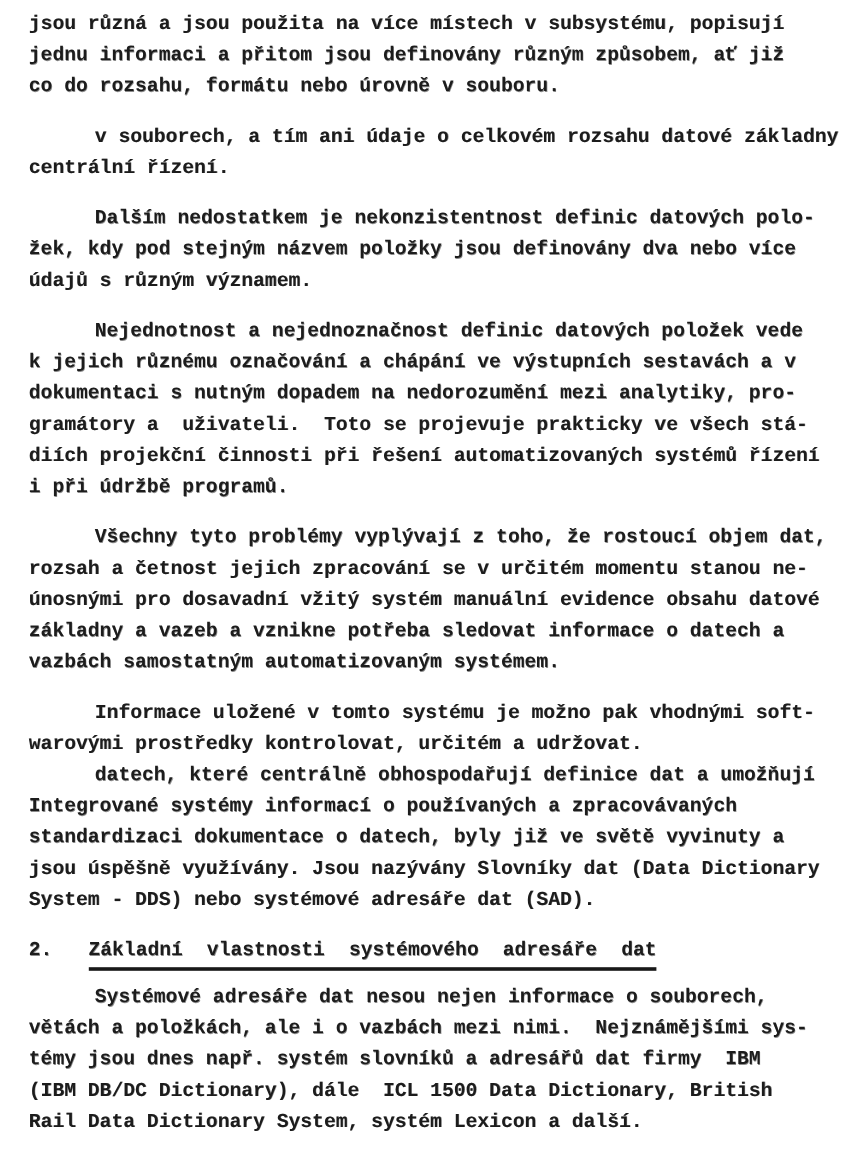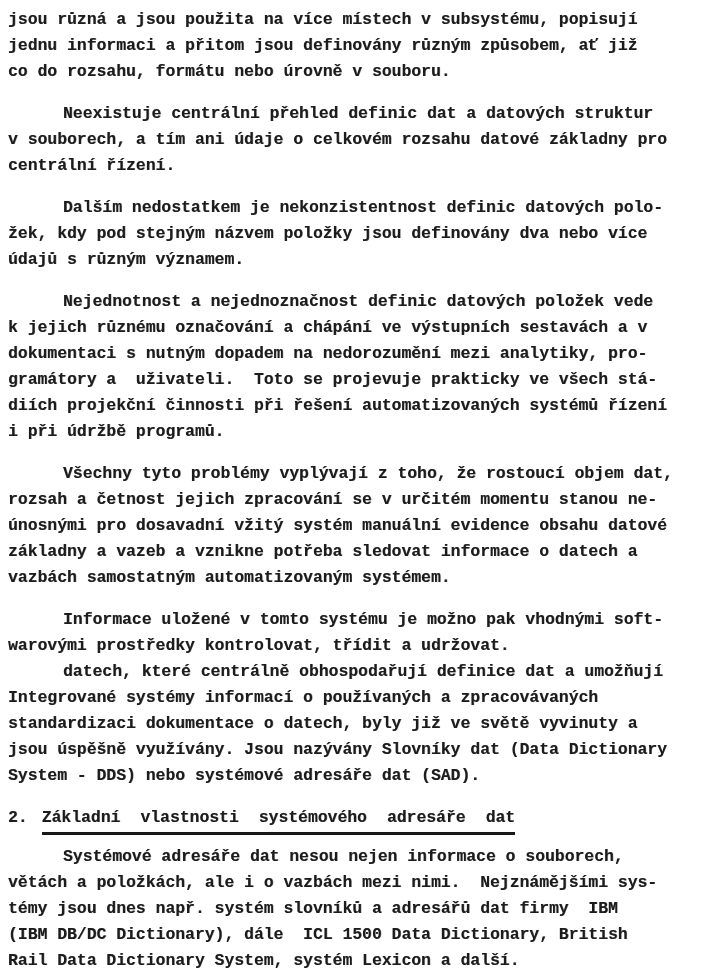--- a/index.html
+++ b/index.html
@@ -9,21 +9,21 @@
   body {
     width: 703px;
     height: 978px;
     background: #ffffff;
     overflow: hidden;
   }
   .page {
     box-sizing: border-box;
     width: 703px;
     height: 978px;
-    padding: 7px 6px 0 8px;
+    padding: 7px 6px 0 24px;
     font-family: "Liberation Mono", "DejaVu Sans Mono", monospace;
     font-weight: bold;
     font-size: 16.4px;
     line-height: 26px;
     color: #1c1c1c;
     
     text-shadow: 0.45px 0.45px 0 rgba(25,25,25,0.5);
   }
   p.para {
     margin: 0;
@@ -45,33 +45,33 @@
   }
   .heading .section-number {
     display: inline-block;
     margin-right: 14px;
   }
   .heading .section-title {
     display: inline-block;
     word-spacing: 0.62em;
     border-bottom: 3px solid #181818;
     padding-bottom: 1px;
+    margin-left: 16px;
   }
 </style>
 </head>
 <body>
 
 <main class="page">
     <p class="para">
       <span class="line">jsou různá a jsou použita na více místech v subsystému, popisují</span>
       <span class="line">jednu informaci a přitom jsou definovány různým způsobem, ať již</span>
       <span class="line">co do rozsahu, formátu nebo úrovně v souboru.</span>
     </p>
     <p class="para gap-before indent-first">
-      <span class="line">Neexistuje centrální přehled definic dat a datových struktur</span>
       <span class="line">v souborech, a tím ani údaje o celkovém rozsahu datové základny pro</span>
       <span class="line">centrální řízení.</span>
     </p>
     <p class="para gap-before indent-first">
       <span class="line">Dalším nedostatkem je nekonzistentnost definic datových polo-</span>
       <span class="line">žek, kdy pod stejným názvem položky jsou definovány dva nebo více</span>
       <span class="line">údajů s různým významem.</span>
     </p>
     <p class="para gap-before indent-first">
       <span class="line">Nejednotnost a nejednoznačnost definic datových položek vede</span>
@@ -83,21 +83,21 @@
     </p>
     <p class="para gap-before indent-first">
       <span class="line">Všechny tyto problémy vyplývají z toho, že rostoucí objem dat,</span>
       <span class="line">rozsah a četnost jejich zpracování se v určitém momentu stanou ne-</span>
       <span class="line">únosnými pro dosavadní vžitý systém manuální evidence obsahu datové</span>
       <span class="line">základny a vazeb a vznikne potřeba sledovat informace o datech a</span>
       <span class="line">vazbách samostatným automatizovaným systémem.</span>
     </p>
     <p class="para gap-before indent-first">
       <span class="line">Informace uložené v tomto systému je možno pak vhodnými soft-</span>
-      <span class="line">warovými prostředky kontrolovat, třídit a udržovat.</span>
+      <span class="line">warovými prostředky kontrolovat, určitém a udržovat.</span>
     </p>
     <p class="para indent-first">
       <span class="line">datech, které centrálně obhospodařují definice dat a umožňují</span>
       <span class="line">Integrované systémy informací o používaných a zpracovávaných</span>
       <span class="line">standardizaci dokumentace o datech, byly již ve světě vyvinuty a</span>
       <span class="line">jsou úspěšně využívány. Jsou nazývány Slovníky dat (Data Dictionary</span>
       <span class="line">System - DDS) nebo systémové adresáře dat (SAD).</span>
     </p>
     <div class="heading"><span class="section-number">2.</span><span class="section-title">Základní vlastnosti systémového adresáře dat</span></div>
     <p class="para indent-first">

